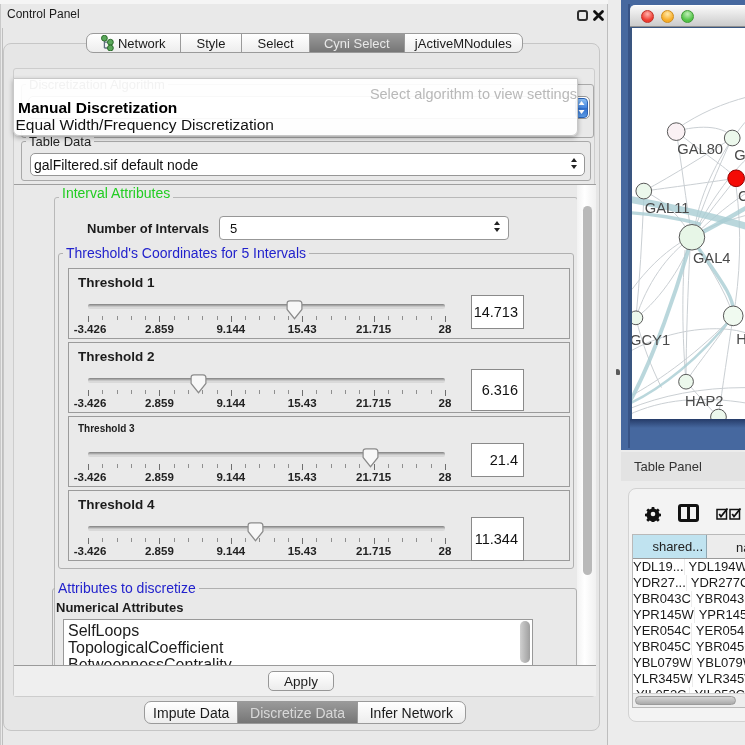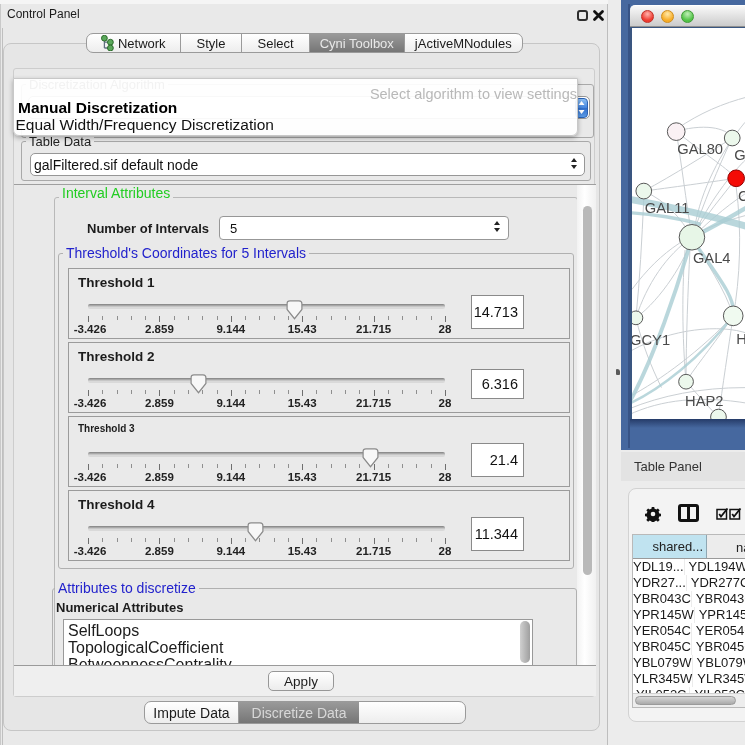--- a/index.html
+++ b/index.html
@@ -29,21 +29,21 @@
 <div class="a" style="left:3px;top:43px;width:597px;height:688px;background:#e6e6e6;border:1px solid #c6c6c6;border-radius:8px"></div>
 <div class="a tabbar" style="left:86px;top:33px;width:437px;height:20px">
     <div class="tab" style="width:94px"><svg width="13" height="16" viewBox="0 0 13 16" style="margin-right:4px">
         <path d="M3.4 4 V13 M3.4 7.2 H8.6 M3.4 13 H8.6" stroke="#607080" stroke-width="1.3" fill="none"></path>
         <circle cx="3.4" cy="3.2" r="2.9" fill="#5aa85a" stroke="#2d6b2d"></circle>
         <circle cx="9.4" cy="7.2" r="2.9" fill="#5aa85a" stroke="#2d6b2d"></circle>
         <circle cx="9.4" cy="13" r="2.9" fill="#5aa85a" stroke="#2d6b2d"></circle>
       </svg>Network</div>
     <div class="tab" style="width:62px">Style</div>
     <div class="tab" style="width:68px">Select</div>
-    <div class="tab tabsel" style="width:95px">Cyni Toolbox</div>
+    <div class="tab tabsel" style="width:95px">Cyni Select</div>
     <div class="tab" style="width:118px">jActiveMNodules</div>
   </div>
 <div class="a" style="left:13px;top:68px;width:582px;height:629px;background:#e9e9e9;border:1px solid #cdcdcd;border-radius:3px"></div>
 <div class="grp" style="left:21px;top:84px;width:573px;height:54px"></div>
 <div class="grptitle" style="left:26px;top:77px;color:#444;font-size:13px">Discretization Algorithm</div>
 <div class="combo" style="left:28px;top:96px;width:562px;height:23px;border-radius:5px"></div>
 <div class="a" style="left:575px;top:97.5px;width:13px;height:20px;border-radius:4px;background:linear-gradient(#8abdf2,#4183dd 50%,#2f6cc8 50%,#5a9ae6);border:1px solid #2b62b4"></div>
 <svg class="a" style="left:576px;top:100px" width="11" height="15" viewBox="0 0 11 15">
 <path d="M5.5 1 L8.5 5 H2.5 Z M5.5 14 L2.5 10 H8.5 Z" fill="#fff"></path>
   </svg>
@@ -90,21 +90,21 @@
 <div class="a" style="left:88px;top:390px;width:358px;height:6px;background:repeating-linear-gradient(to right,#6f6f6f 0 1px,transparent 1px 71.4px)"></div>
 <div class="a bold" style="left:90.0px;top:397px;transform:translateX(-50%);font-size:11.5px;color:#222">-3.426</div>
 <div class="a bold" style="left:159.4px;top:397px;transform:translateX(-50%);font-size:11.5px;color:#222">2.859</div>
 <div class="a bold" style="left:230.8px;top:397px;transform:translateX(-50%);font-size:11.5px;color:#222">9.144</div>
 <div class="a bold" style="left:302.2px;top:397px;transform:translateX(-50%);font-size:11.5px;color:#222">15.43</div>
 <div class="a bold" style="left:373.6px;top:397px;transform:translateX(-50%);font-size:11.5px;color:#222">21.715</div>
 <div class="a bold" style="left:445.0px;top:397px;transform:translateX(-50%);font-size:11.5px;color:#222">28</div>
 <svg class="a" style="left:190.2px;top:374px" width="17" height="20" viewBox="0 0 17 20">
     <path d="M4 0.8 H13 Q15.9 0.8 15.9 3.7 V9.5 L8.5 18.7 L1.1 9.5 V3.7 Q1.1 0.8 4 0.8 Z" fill="#f7f7f7" stroke="#8a8a8a" stroke-width="1.2"></path>
   </svg>
-<div class="valbox" style="left:471px;top:369px;width:53px;height:30px">6.316</div>
+<div class="valbox" style="left:471px;top:369px;width:53px;height:42px">6.316</div>
 <div class="a" style="left:68px;top:416px;width:502px;height:71px;border:1px solid #9b9b9b;background:#eaeaea"></div>
 <div class="a bold" style="left:78px;top:423px;font-size:10px">Threshold 3</div>
 <div class="a" style="left:88px;top:452px;width:357px;height:5px;border-radius:2px;background:linear-gradient(#8d8d8d 0 1px,#a8a8a8 1px 2px,#c6c6c6 2px 3px,#d9d9d9 3px 5px)"></div>
 <div class="a" style="left:88px;top:464px;width:358px;height:4px;background:repeating-linear-gradient(to right,#8f8f8f 0 1px,transparent 1px 14.28px)"></div>
 <div class="a" style="left:88px;top:464px;width:358px;height:6px;background:repeating-linear-gradient(to right,#6f6f6f 0 1px,transparent 1px 71.4px)"></div>
 <div class="a bold" style="left:90.0px;top:471px;transform:translateX(-50%);font-size:11.5px;color:#222">-3.426</div>
 <div class="a bold" style="left:159.4px;top:471px;transform:translateX(-50%);font-size:11.5px;color:#222">2.859</div>
 <div class="a bold" style="left:230.8px;top:471px;transform:translateX(-50%);font-size:11.5px;color:#222">9.144</div>
 <div class="a bold" style="left:302.2px;top:471px;transform:translateX(-50%);font-size:11.5px;color:#222">15.43</div>
 <div class="a bold" style="left:373.6px;top:471px;transform:translateX(-50%);font-size:11.5px;color:#222">21.715</div>
@@ -120,35 +120,36 @@
 <div class="a" style="left:88px;top:538px;width:358px;height:6px;background:repeating-linear-gradient(to right,#6f6f6f 0 1px,transparent 1px 71.4px)"></div>
 <div class="a bold" style="left:90.0px;top:545px;transform:translateX(-50%);font-size:11.5px;color:#222">-3.426</div>
 <div class="a bold" style="left:159.4px;top:545px;transform:translateX(-50%);font-size:11.5px;color:#222">2.859</div>
 <div class="a bold" style="left:230.8px;top:545px;transform:translateX(-50%);font-size:11.5px;color:#222">9.144</div>
 <div class="a bold" style="left:302.2px;top:545px;transform:translateX(-50%);font-size:11.5px;color:#222">15.43</div>
 <div class="a bold" style="left:373.6px;top:545px;transform:translateX(-50%);font-size:11.5px;color:#222">21.715</div>
 <div class="a bold" style="left:445.0px;top:545px;transform:translateX(-50%);font-size:11.5px;color:#222">28</div>
 <svg class="a" style="left:247.3px;top:522px" width="17" height="20" viewBox="0 0 17 20">
     <path d="M4 0.8 H13 Q15.9 0.8 15.9 3.7 V9.5 L8.5 18.7 L1.1 9.5 V3.7 Q1.1 0.8 4 0.8 Z" fill="#f7f7f7" stroke="#8a8a8a" stroke-width="1.2"></path>
   </svg>
-<div class="valbox" style="left:471px;top:517px;width:53px;height:34px">11.344</div>
+<div class="valbox" style="left:471px;top:517px;width:53px;height:44px">11.344</div>
 <div class="grp" style="left:52px;top:588px;width:525px;height:92px;border-color:#b0b0b0"></div>
 <div class="grptitle" style="left:55px;top:581px;color:#2222cc">Attributes to discretize</div>
 <div class="a bold" style="left:56px;top:600px;font-size:13px">Numerical Attributes</div>
 <div class="a" style="left:63px;top:619px;width:470px;height:46px;background:#fff;border:1px solid #999;border-bottom:none"></div>
 <div class="a" style="left:68px;top:622px;font-size:16px;line-height:17px">SelfLoops<br>TopologicalCoefficient<br>BetweennessCentrality</div>
 <div class="a" style="left:520px;top:621px;width:10px;height:42px;background:linear-gradient(to right,#d0d0d0,#9f9f9f);border-radius:5px"></div>
 <div class="a" style="left:14px;top:184px;width:582px;height:1px;background:#9f9f9f"></div>
 <div class="a" style="left:577px;top:185px;width:19px;height:480px;background:linear-gradient(to right,#f2f2f2,#ffffff 40%,#f0f0f0)"></div>
 <div class="a" style="left:583px;top:206px;width:9px;height:369px;background:#b9b9b9;border-radius:5px"></div>
 <div class="a" style="left:14px;top:665px;width:582px;height:31px;background:#efefef;border-top:1px solid #9a9a9a"></div>
 <div class="a" style="left:268px;top:671px;width:66px;height:20px;background:linear-gradient(#ffffff,#ececec);border:1px solid #979797;border-radius:5px;display:flex;align-items:center;justify-content:center;font-size:13.5px">Apply</div>
 <div class="a tabbar" style="left:144px;top:701px;width:322px;height:23px">
     <div class="tab" style="width:94px;font-size:14px">Impute Data</div>
     <div class="tab tabsel" style="width:120px;color:#d8d8d8;font-size:14px">Discretize Data</div>
+    <div class="tab" style="width:108px;font-size:14px">Infer Network</div>
   </div>
 <div class="a" style="left:13px;top:78px;width:565px;height:58px;background:rgba(255,255,255,0.93);border:1px solid #c8c8c8;border-radius:0 0 6px 6px;box-shadow:0 2px 5px rgba(0,0,0,0.3)">
     <div style="position:absolute;left:0;right:0;top:7px;text-align:right;color:#b8b8b8;font-size:14.5px">Select algorithm to view settings</div>
     <div style="position:absolute;left:1.5px;top:36.5px;color:#111;font-size:15.5px">Equal Width/Frequency Discretization</div>
     <div style="position:absolute;left:4px;top:20px;font-weight:bold;color:#000;font-size:15.5px">Manual Discretization</div>
   </div>
 <div class="a" style="left:616px;top:369px;width:4px;height:6px;background:#5a5a5a;border-radius:1px 3px 1px 1px"></div>
 <div class="a" style="left:621px;top:0;width:124px;height:450px;background:#46689f"></div>
 <div class="a" style="left:628px;top:4px;width:2px;height:444px;background:rgba(10,20,60,0.25)"></div>
 <div class="a" style="left:630px;top:5px;width:115px;height:22px;background:linear-gradient(#f9f9f9,#cbcbcb);border-bottom:1px solid #8f8f8f;border-top-left-radius:5px;border-top:1px solid #fff"></div>

